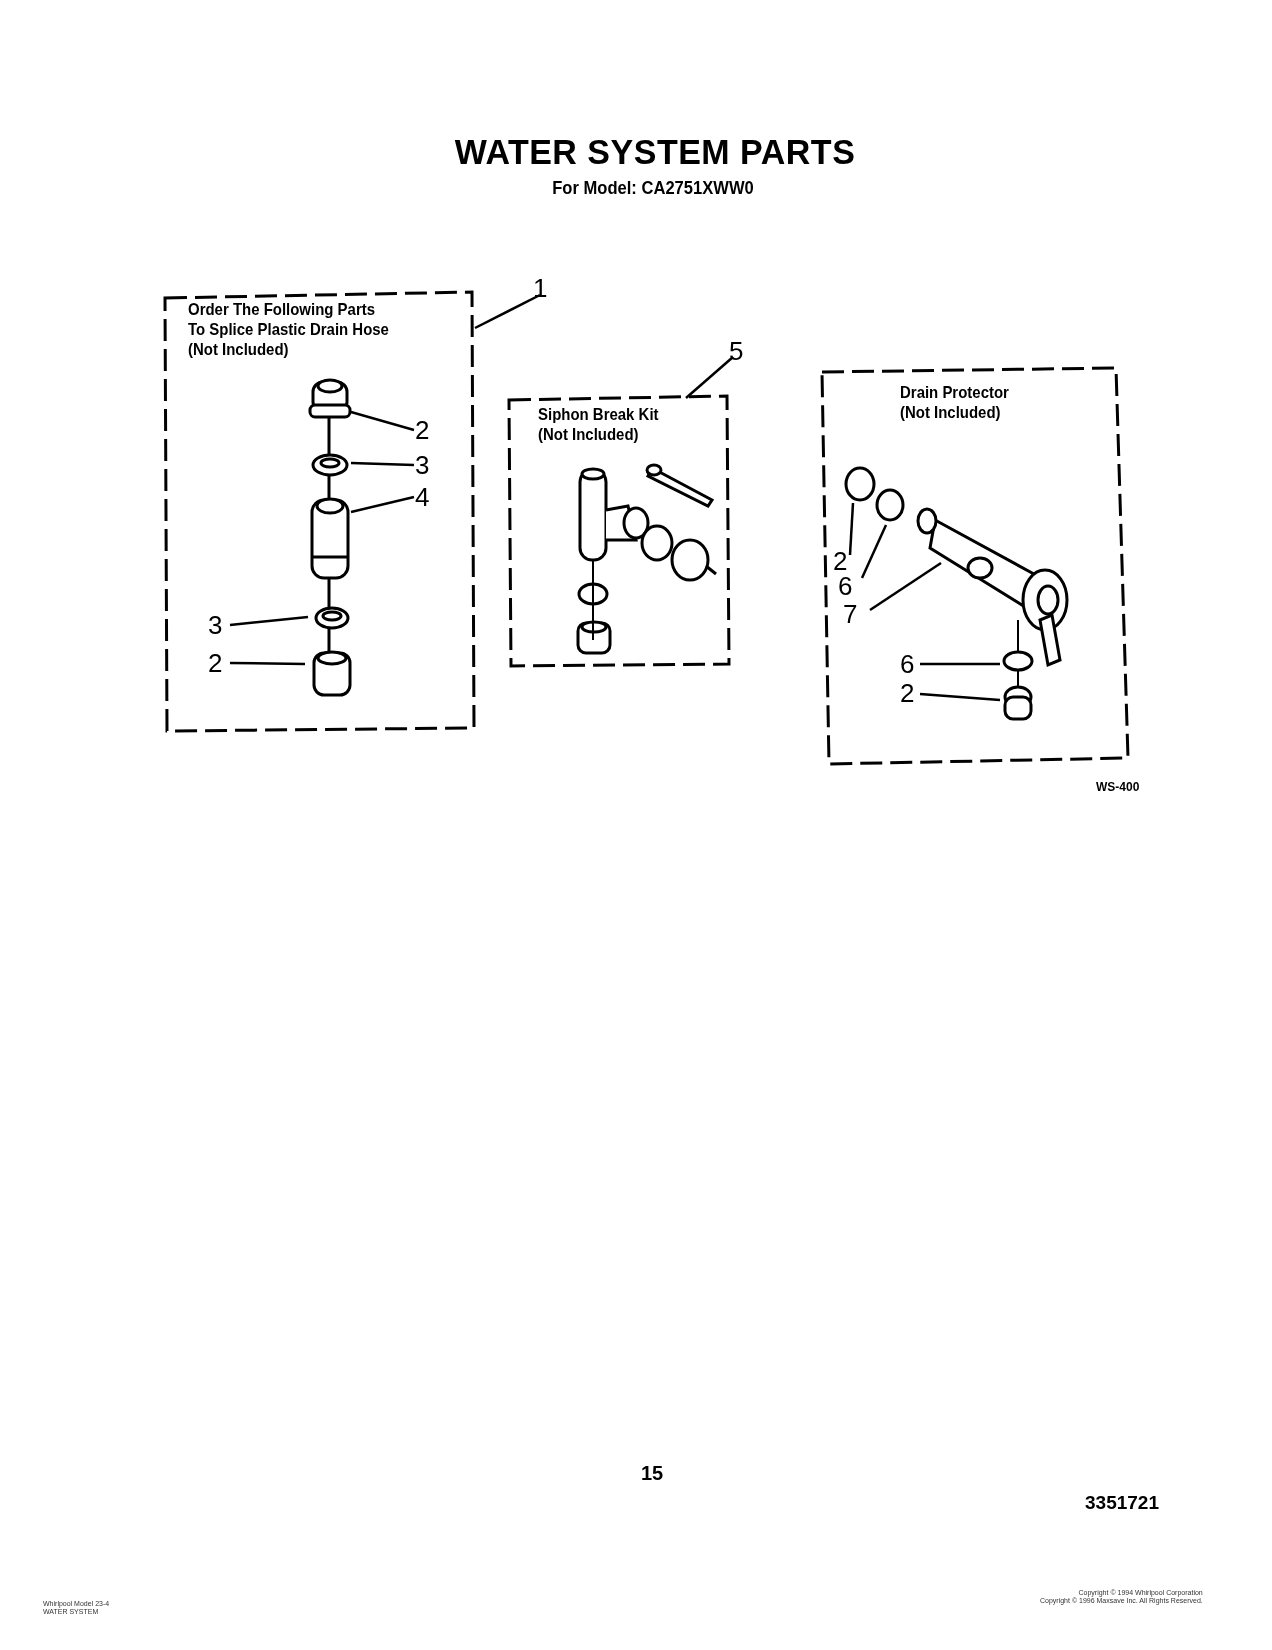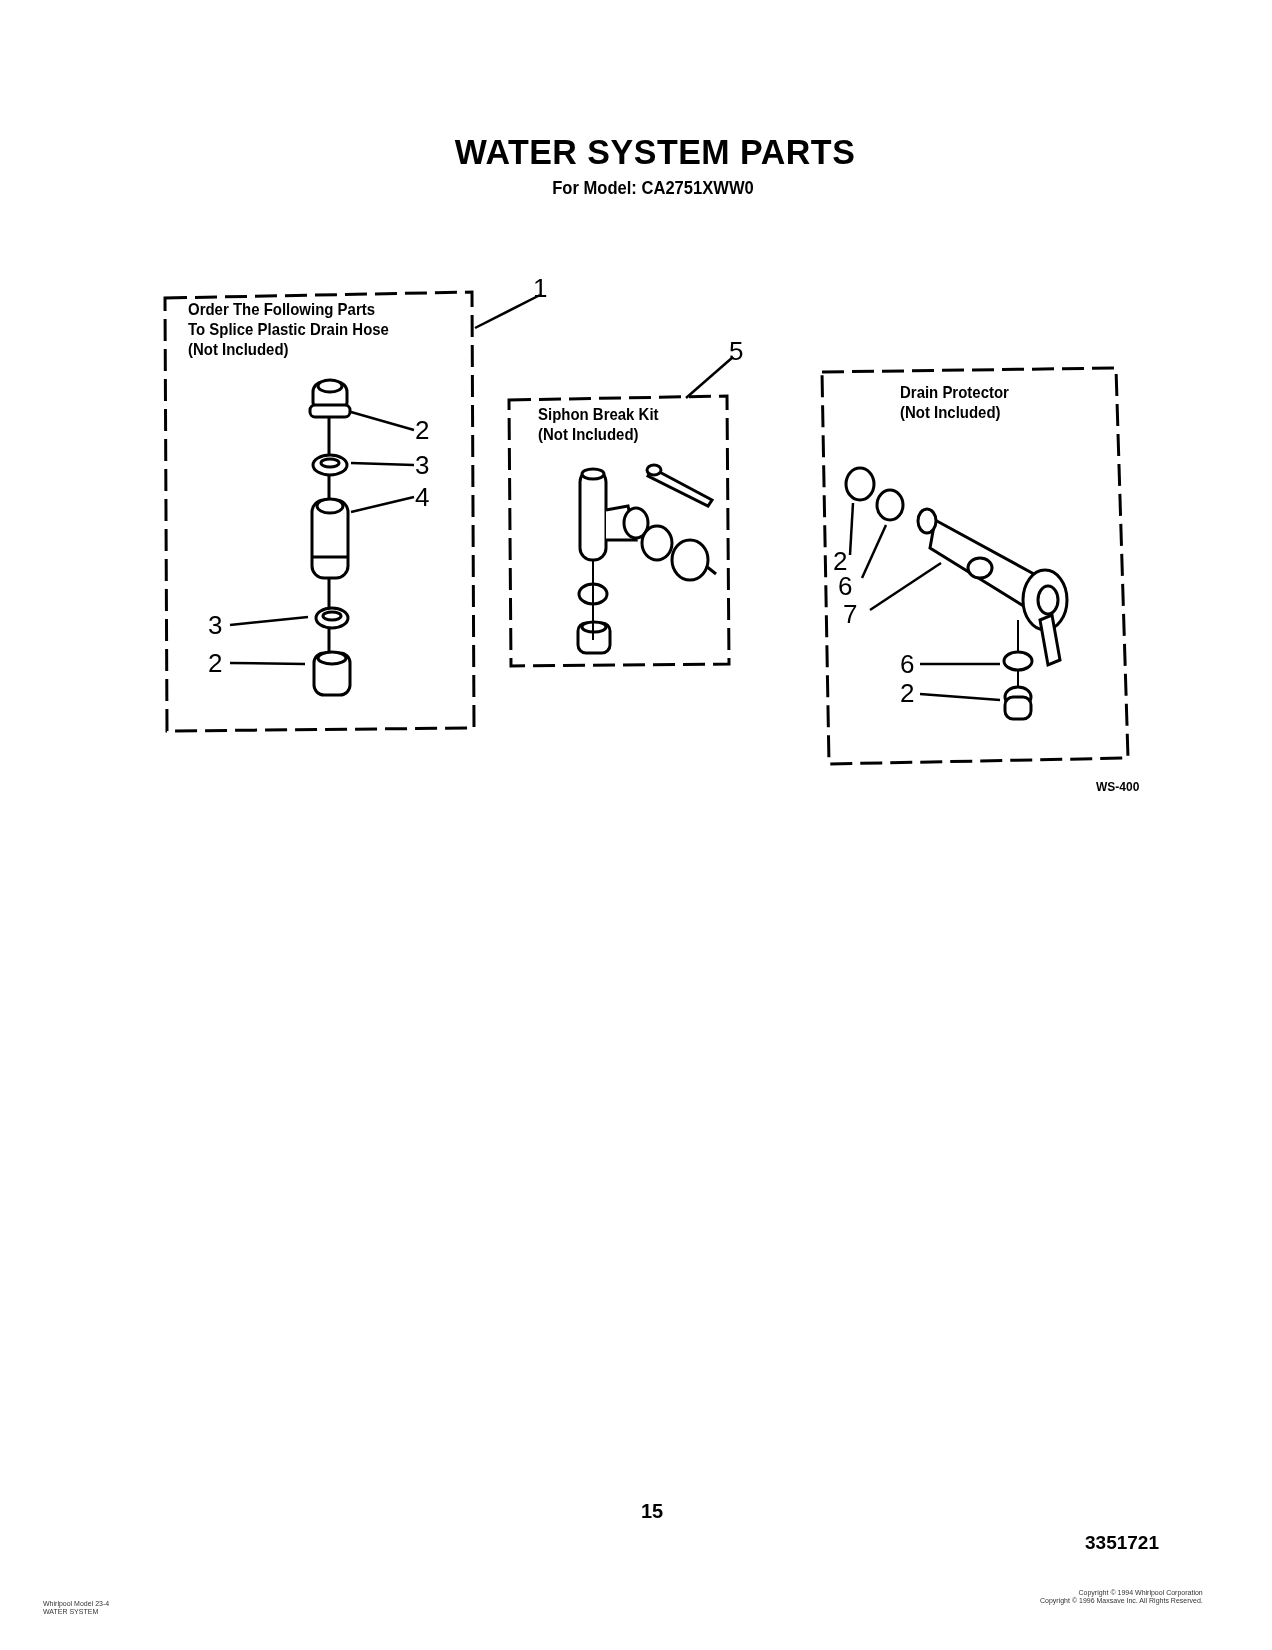--- a/index.html
+++ b/index.html
@@ -135,22 +135,22 @@
 </div>
 
 <div class="abs callout" style="left:833px; top:548px;">2</div>
 <div class="abs callout" style="left:838px; top:573px;">6</div>
 <div class="abs callout" style="left:843px; top:601px;">7</div>
 <div class="abs callout" style="left:900px; top:651px;">6</div>
 <div class="abs callout" style="left:900px; top:680px;">2</div>
 
 <div class="abs ws-code" style="left:1096px; top:780px;">WS-400</div>
 
-<div class="abs page-num" style="left:641px; top:1500px;">15</div>
-<div class="abs doc-num" style="left:1085px; top:1492px;margin-top:40px;">3351721</div>
+<div class="abs page-num" style="left:641px; top:1462px;">15</div>
+<div class="abs doc-num" style="left:1085px; top:1492px;">3351721</div>
 
 <div class="abs foot-small" style="left:43px; top:1600px;">
   <div>Whirlpool Model 23-4</div>
   <div>WATER SYSTEM</div>
 </div>
 <div class="abs foot-small" style="left:1040px; top:1589px; text-align:right;">
   <div>Copyright © 1994 Whirlpool Corporation</div>
   <div>Copyright © 1996 Maxsave Inc. All Rights Reserved.</div>
 </div>
 

